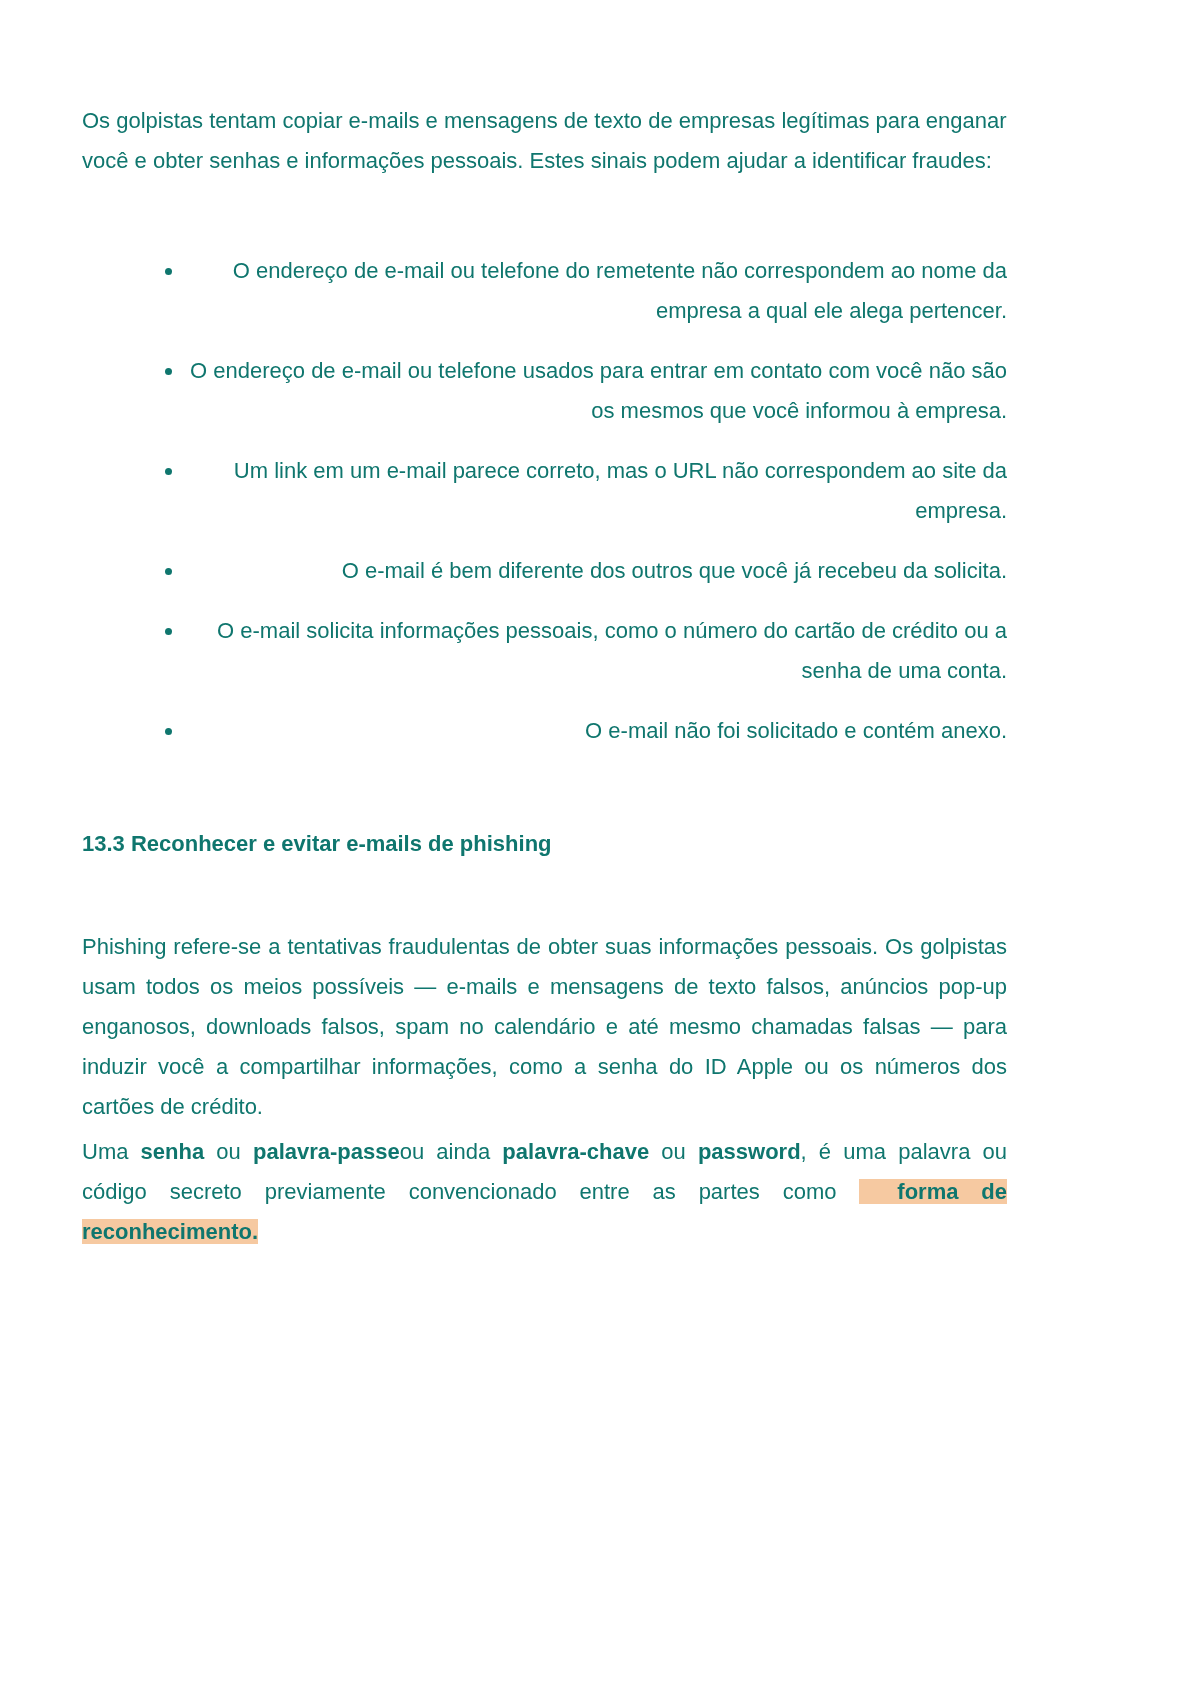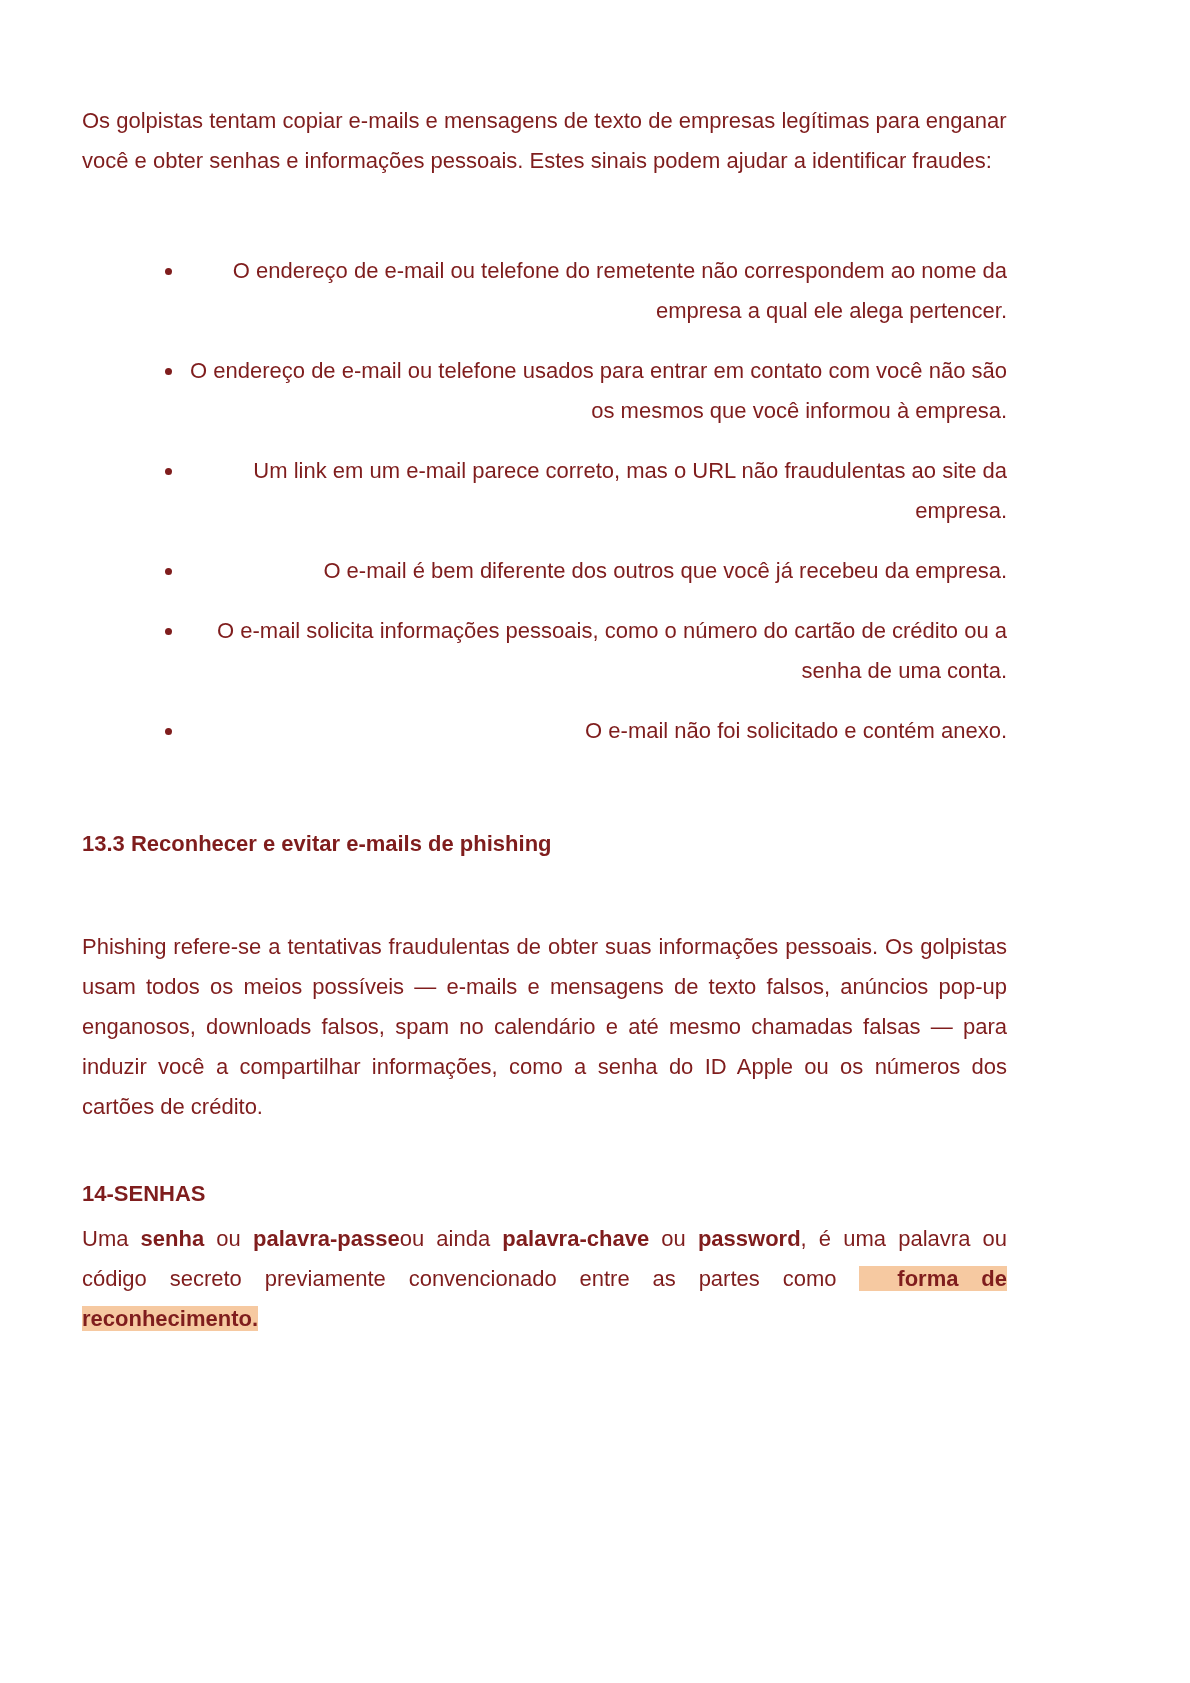--- a/index.html
+++ b/index.html
@@ -5,21 +5,21 @@
   html, body {
     margin: 0;
     padding: 0;
     background: #ffffff;
   }
   .page {
     position: relative;
     width: 1010px;
     height: 1683px;
     background: #ffffff;
-    color: #7f1d1d;
+    color: #0f766e;
     font-family: "Liberation Sans", sans-serif;
     overflow: hidden;
   }
   .content {
     position: absolute;
     top: 0;
     left: 82px;
     width: 925px;
   }
   .body-text {
@@ -83,31 +83,30 @@
 <body>
 
 <div class="page">
   <div class="content">
 
     <p class="body-text intro">Os golpistas tentam copiar e-mails e mensagens de texto de empresas legítimas para enganar você e obter senhas e informações pessoais. Estes sinais podem ajudar a identificar fraudes:</p>
 
     <ul class="bullet-list">
       <li>O endereço de e-mail ou telefone do remetente não correspondem ao nome da empresa a qual ele alega pertencer.</li>
       <li>O endereço de e-mail ou telefone usados para entrar em contato com você não são os mesmos que você informou à empresa.</li>
-      <li>Um link em um e-mail parece correto, mas o URL não fraudulentas ao site da empresa.</li>
-      <li>O e-mail é bem diferente dos outros que você já recebeu da empresa.</li>
+      <li>Um link em um e-mail parece correto, mas o URL não correspondem ao site da empresa.</li>
+      <li>O e-mail é bem diferente dos outros que você já recebeu da solicita.</li>
       <li>O e-mail solicita informações pessoais, como o número do cartão de crédito ou a senha de uma conta.</li>
       <li>O e-mail não foi solicitado e contém anexo.</li>
     </ul>
 
     <h2 class="doc-heading h-13-3">13.3 Reconhecer e evitar e-mails de phishing</h2>
 
     <p class="body-text para-phishing">Phishing refere-se a tentativas fraudulentas de obter suas informações pessoais. Os golpistas usam todos os meios possíveis — e-mails e mensagens de texto falsos, anúncios pop-up enganosos, downloads falsos, spam no calendário e até mesmo chamadas falsas — para induzir você a compartilhar informações, como a senha do ID Apple ou os números dos cartões de crédito.</p>
 
-    <h2 class="doc-heading h-14">14-SENHAS</h2>
 
 
     <p class="body-text para-senha"><span>Uma </span><span class="bold">senha</span><span> ou </span><span class="bold">palavra-passe</span><span>ou  ainda </span><span class="bold">palavra-chave</span><span> ou </span><span class="bold">password</span><span>, é uma palavra ou código secreto previamente convencionado entre as partes como </span><span class="highlight" style="background-color: rgb(246, 201, 161);">forma de reconhecimento.</span></p>
 
 
   </div>
 
   <div class="page-number">9</div>
 </div>
 

